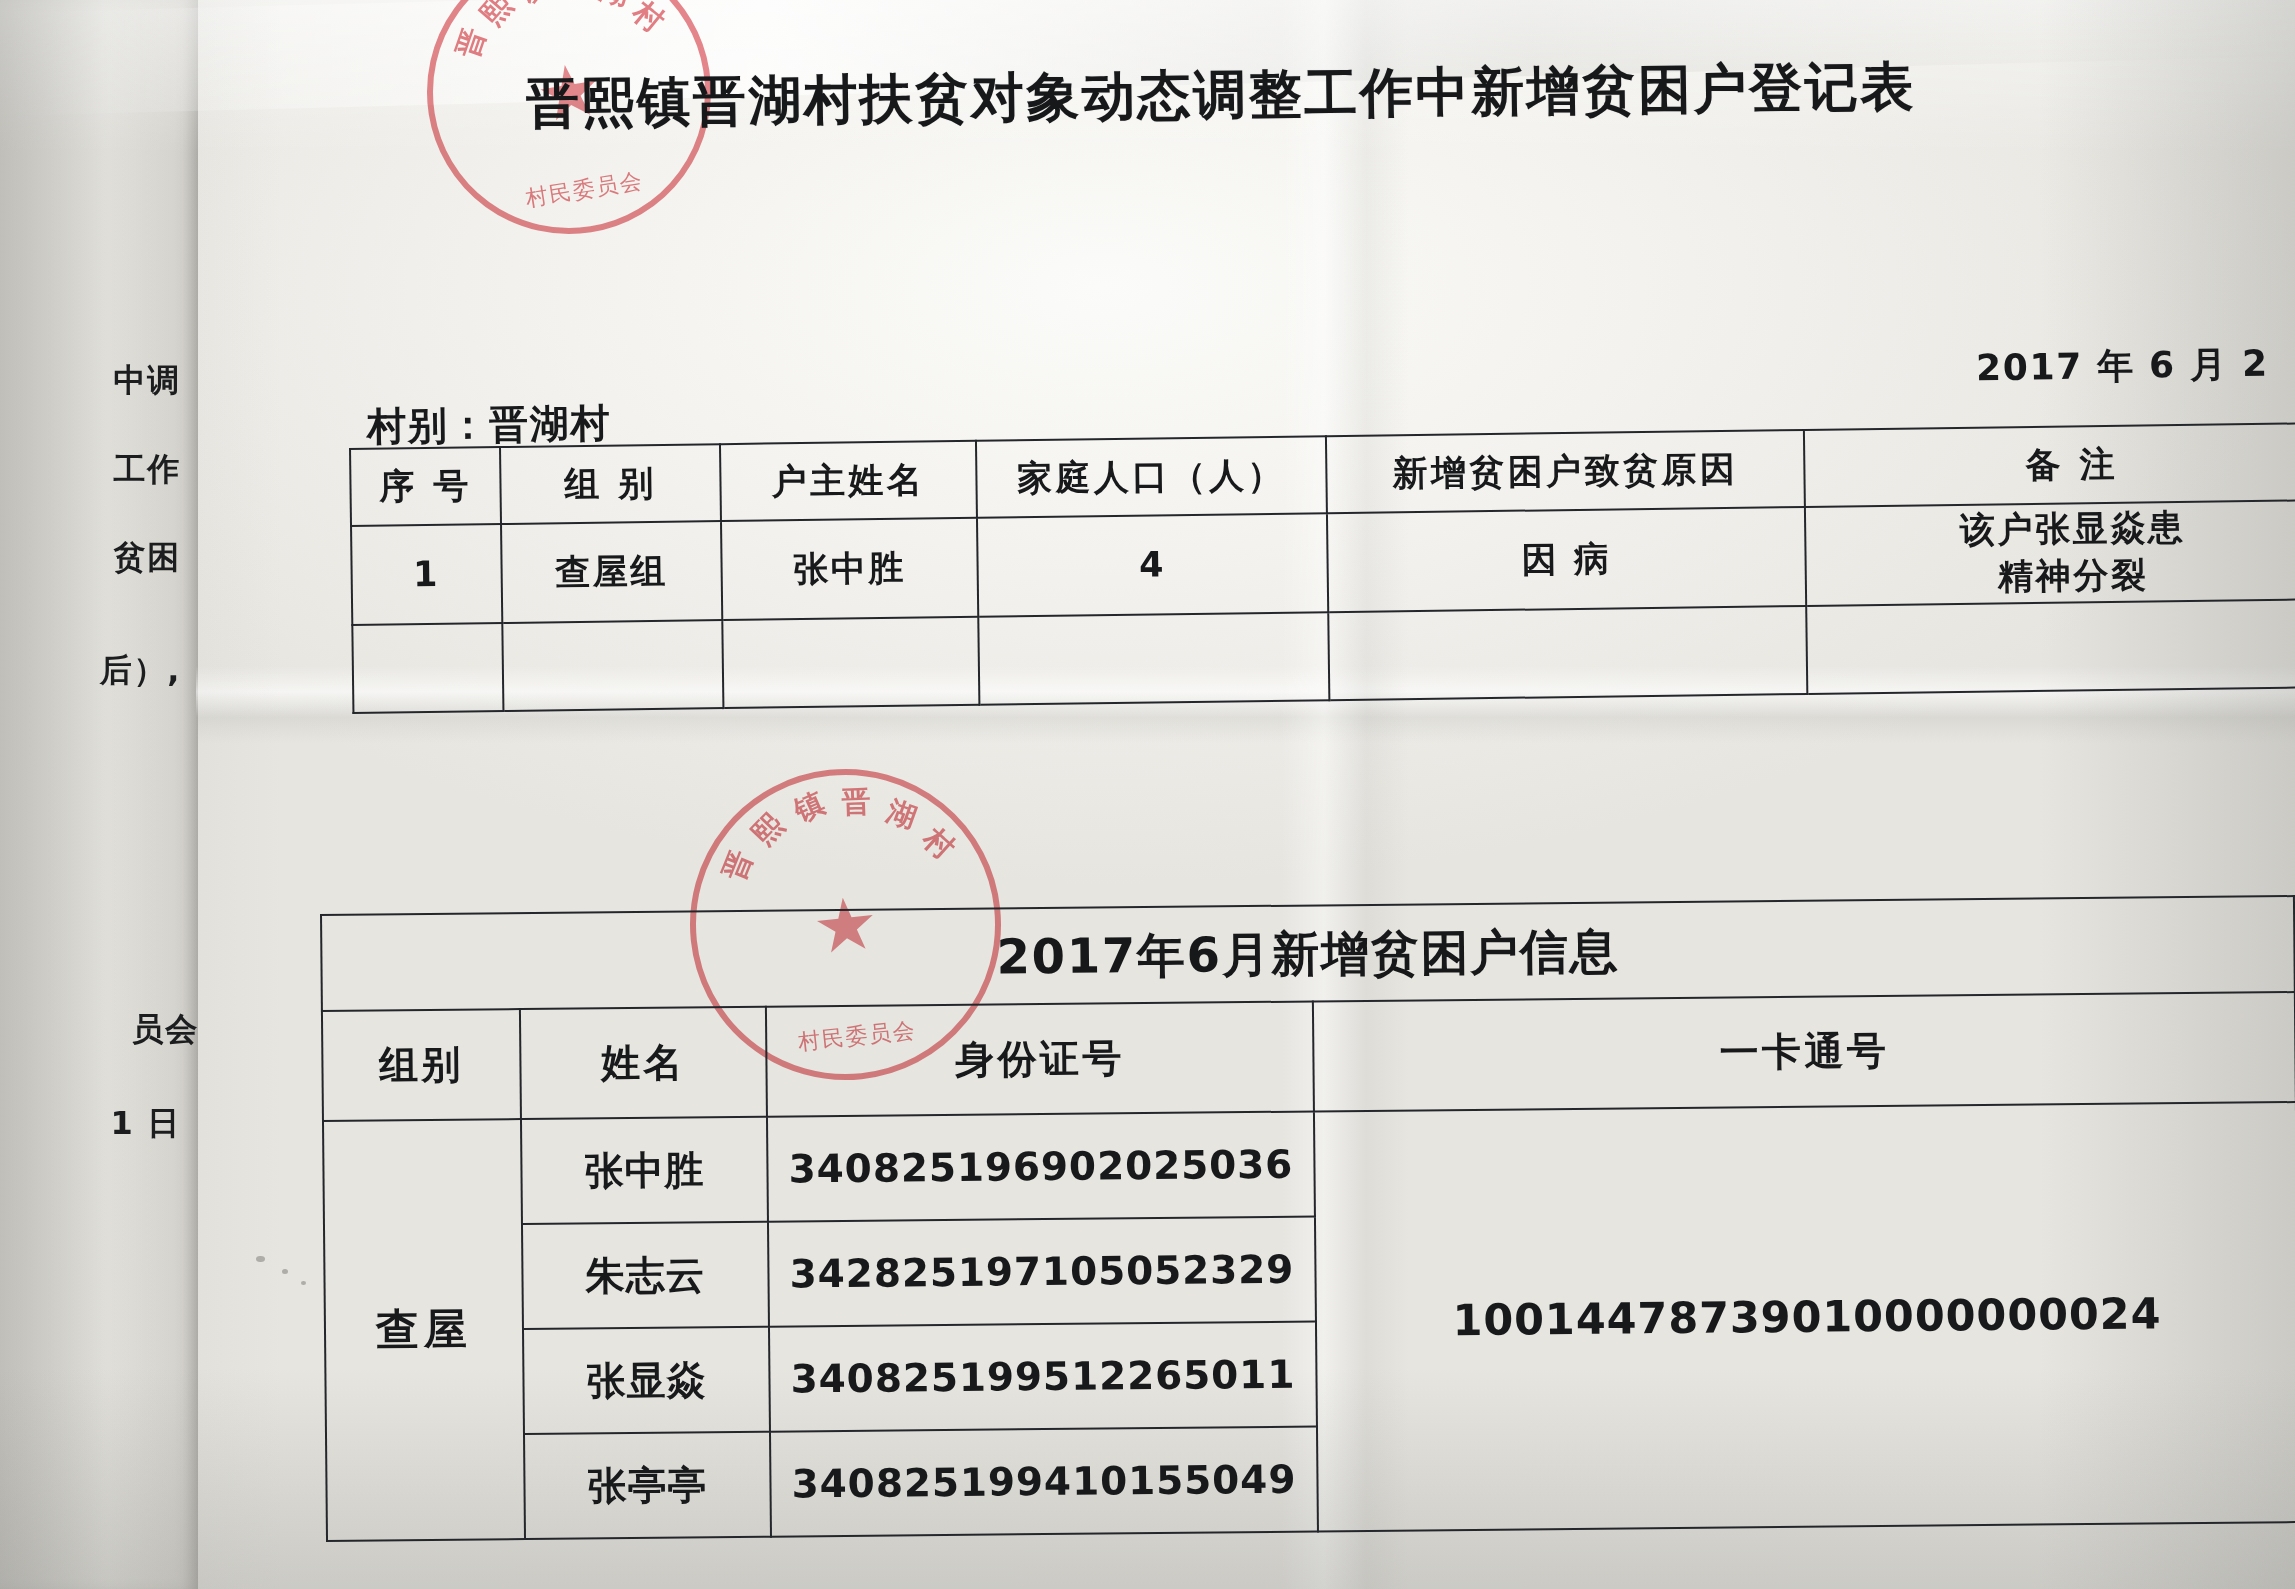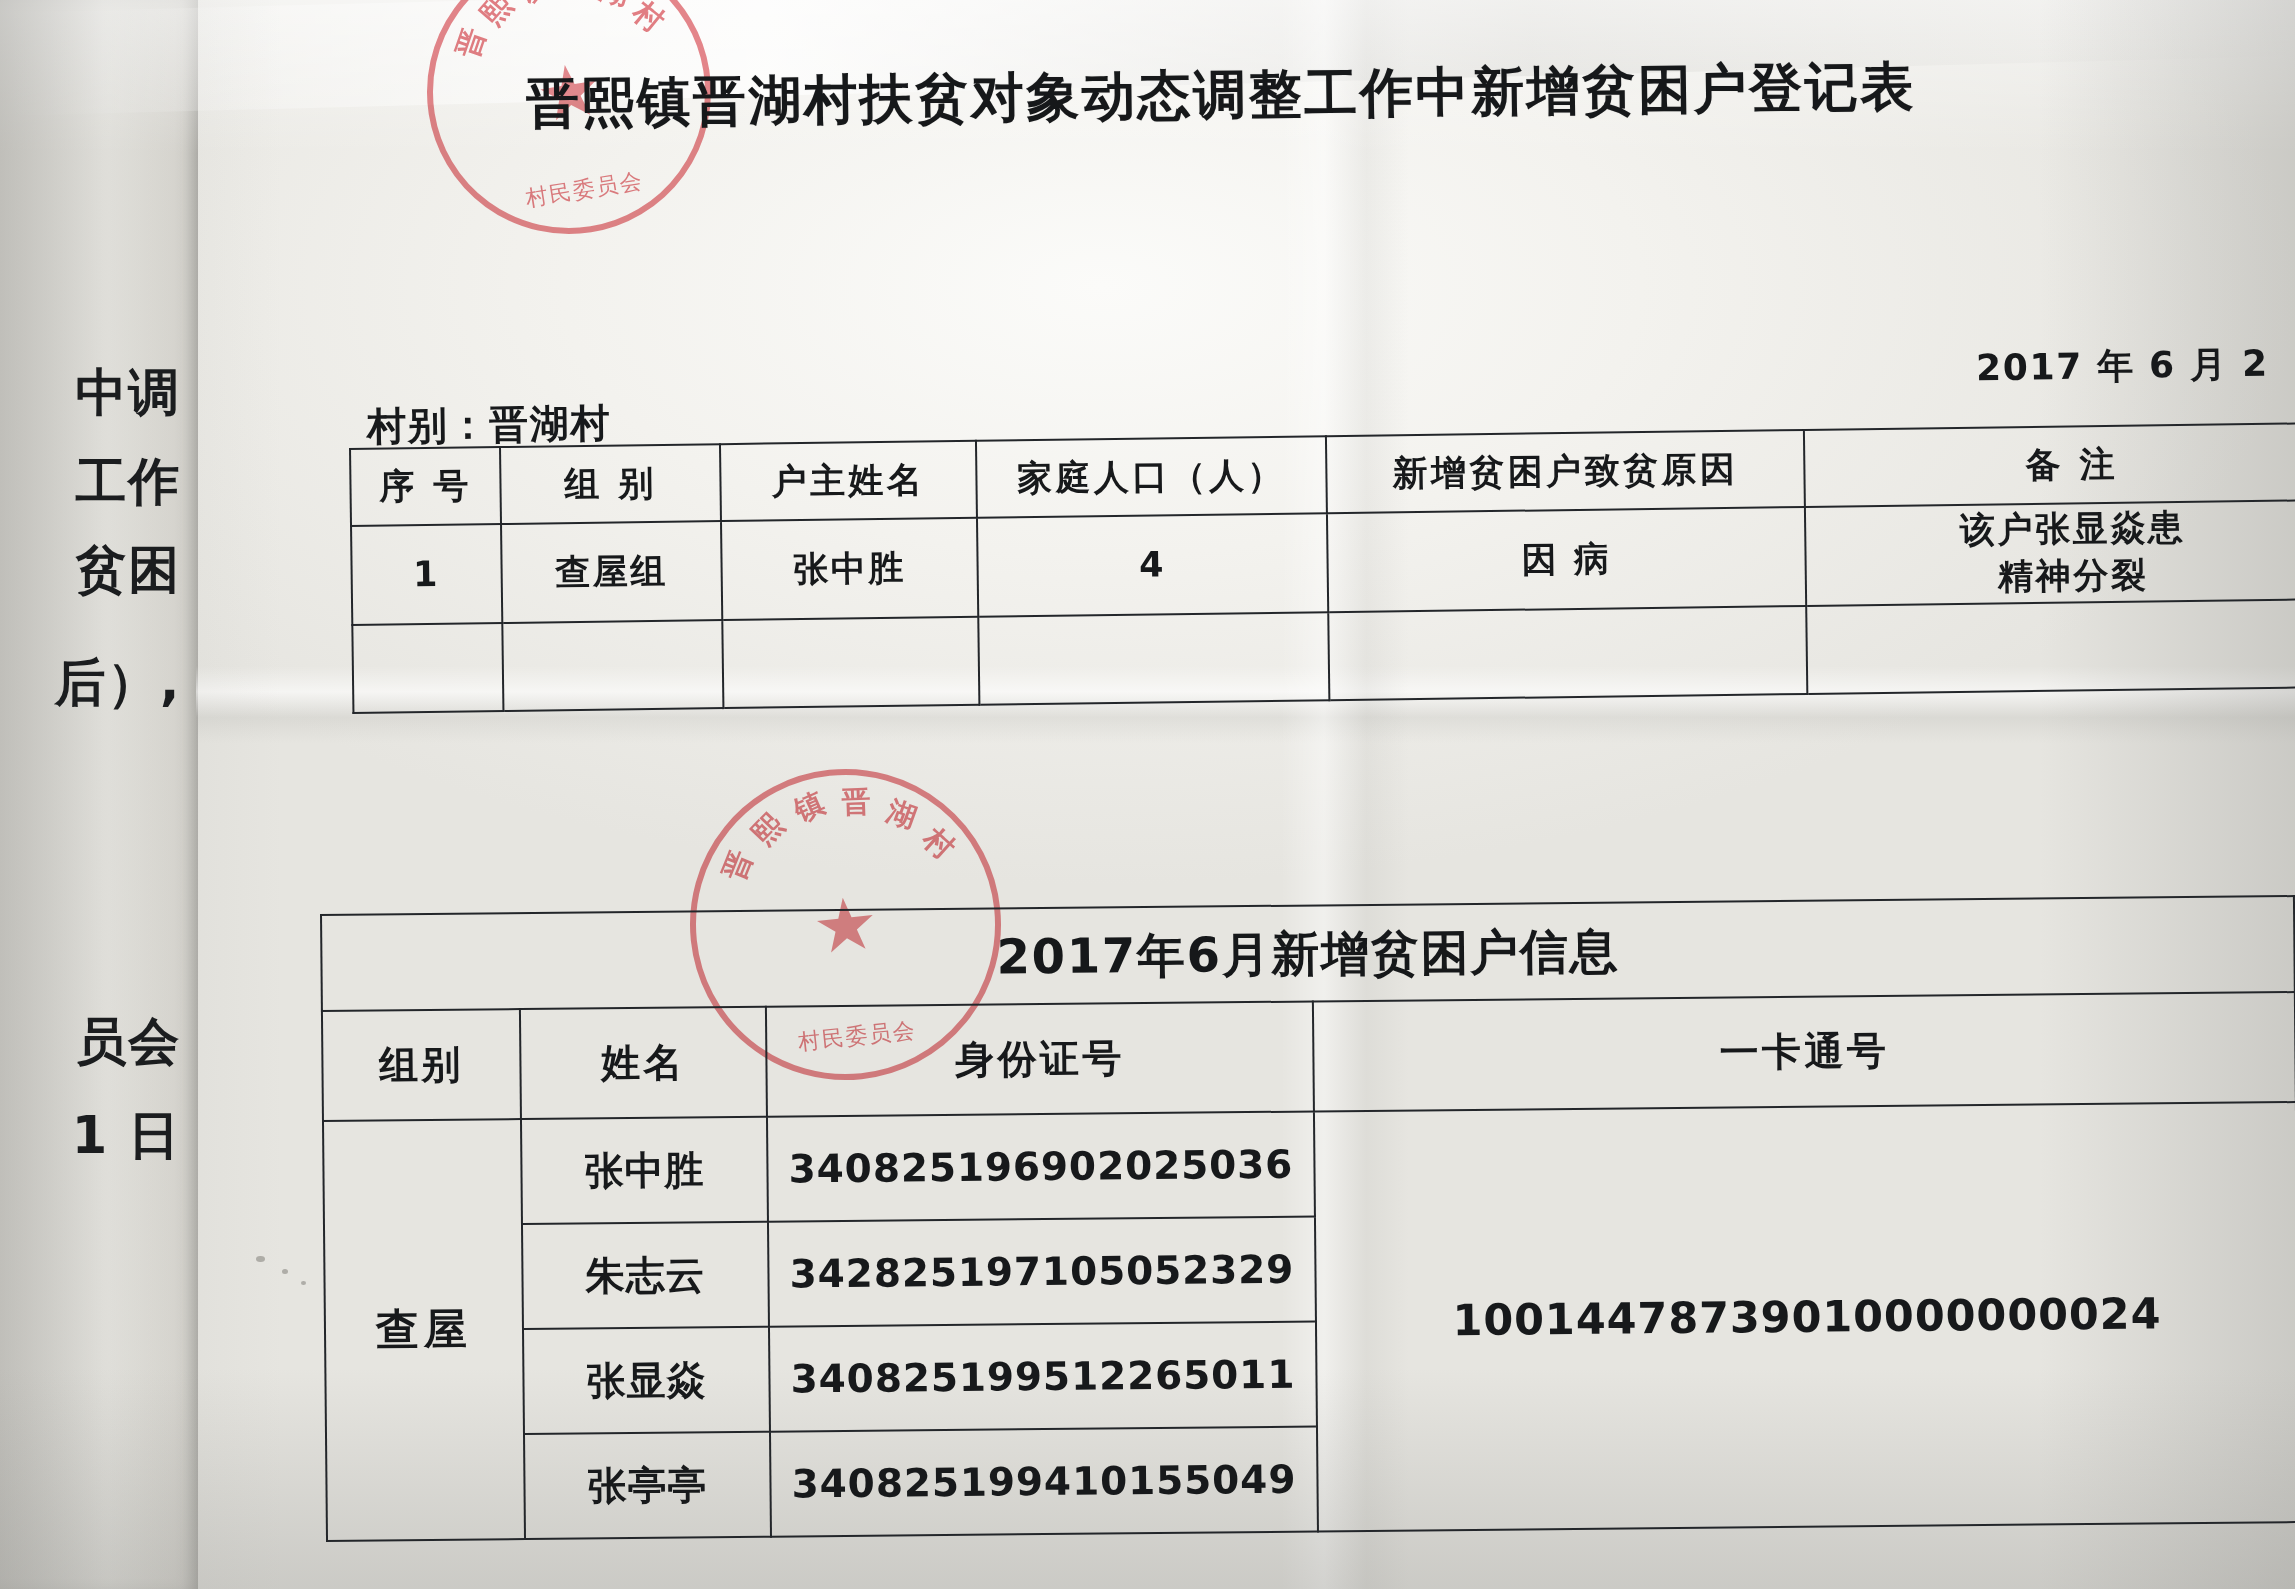--- a/index.html
+++ b/index.html
@@ -229,34 +229,34 @@
   #table2 td.id-cell {
     font-size: 39px;
     font-family: "DejaVu Sans", "Liberation Sans", sans-serif;
   }
 
   
   .margin-text {
     position: absolute;
     left: 0;
     width: 193px;
-    font-size: 51px;
+    font-size: 32px;
     font-weight: 700;
     color: #1b1d1f;
     letter-spacing: 1.7px;
     text-align: right;
     padding-right: 12px;
     box-sizing: border-box;
     font-family: "DejaVu Sans", "Liberation Sans", sans-serif;
   }
   #m0 { top: 359px; }
   #m1 { top: 448px; }
   #m2 { top: 536px; padding-left: 32px; }
   #m3 { top: 649px; }
-  #m4 { top: 1008px; }
+  #m4 { top: 1008px; margin-left: 18px; }
   #m5 { top: 1102px; }
 
   
   .speck {
     position: absolute;
     background: rgba(120,118,112,0.5);
     border-radius: 50%;
     pointer-events: none;
   }
 </style>

